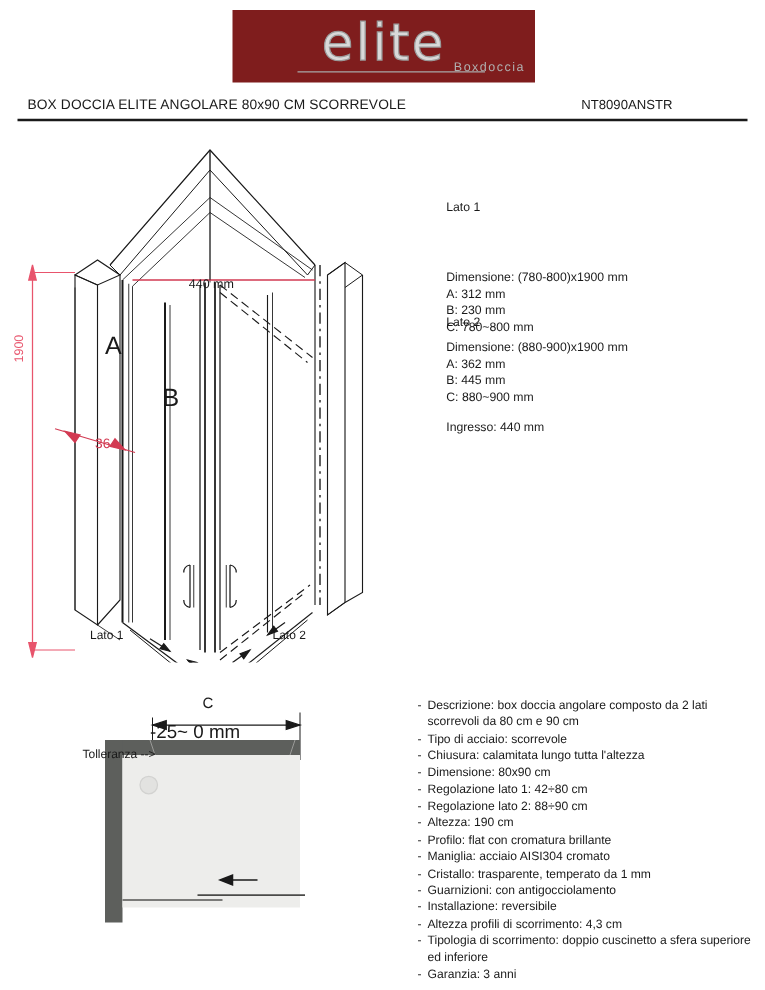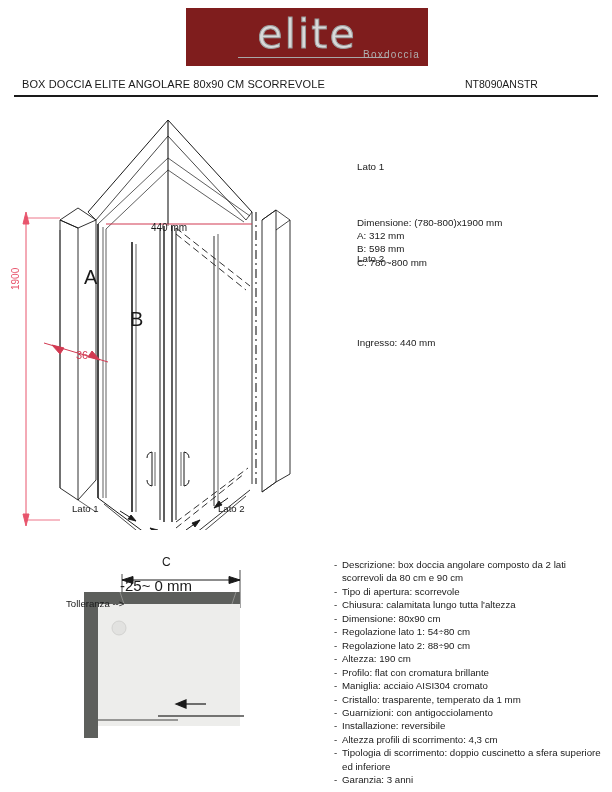--- a/index.html
+++ b/index.html
@@ -211,26 +211,32 @@
   <div class="lbl-B">B</div>
   <div class="lbl-lato1">Lato 1</div>
   <div class="lbl-lato2">Lato 2</div>
 
   <div class="spec" id="spec-lato1">
     <div class="spec-h">Lato 1</div>
   </div>
   <div class="spec" id="spec-lato1-body">
     <div>Dimensione: (780-800)x1900 mm</div>
     <div>A: 312 mm</div>
-    <div>B: 598 mm</div>
+    <div>B: 230 mm</div>
     <div>C: 780~800 mm</div>
   </div>
 
   <div class="spec" id="spec-lato2">
     <div class="spec-h">Lato 2</div>
+  </div>
+  <div class="spec" id="spec-lato2-body">
+    <div>Dimensione: (880-900)x1900 mm</div>
+    <div>A: 362 mm</div>
+    <div>B: 445 mm</div>
+    <div>C: 880~900 mm</div>
   </div>
 
   <div class="spec" id="spec-ingresso">
     <div>Ingresso: 440 mm</div>
   </div>
 
   <div class="tol">
     <svg width="330" height="240" viewBox="0 0 330 240">
 
       <g stroke="#1a1a1a" fill="#1a1a1a" stroke-width="1">
@@ -272,33 +278,33 @@
   <div class="tol-c">C</div>
   <div class="tol-dim">-25~ 0 mm</div>
 
   <div class="features" id="feature-list">
       <div class="feat">
         <span class="dash">-</span>
         <span class="txt">Descrizione: box doccia angolare composto da 2 lati scorrevoli da 80 cm e 90 cm</span>
       </div>
       <div class="feat">
         <span class="dash">-</span>
-        <span class="txt">Tipo di apertura: scorrevole</span>
+        <span class="txt">Tipo di acciaio: scorrevole</span>
       </div>
       <div class="feat">
         <span class="dash">-</span>
         <span class="txt">Chiusura: calamitata lungo tutta l'altezza</span>
       </div>
       <div class="feat">
         <span class="dash">-</span>
         <span class="txt">Dimensione: 80x90 cm</span>
       </div>
       <div class="feat">
         <span class="dash">-</span>
-        <span class="txt">Regolazione lato 1: 54÷80 cm</span>
+        <span class="txt">Regolazione lato 1: 42÷80 cm</span>
       </div>
       <div class="feat">
         <span class="dash">-</span>
         <span class="txt">Regolazione lato 2:  88÷90 cm</span>
       </div>
       <div class="feat">
         <span class="dash">-</span>
         <span class="txt">Altezza: 190 cm</span>
       </div>
       <div class="feat">

